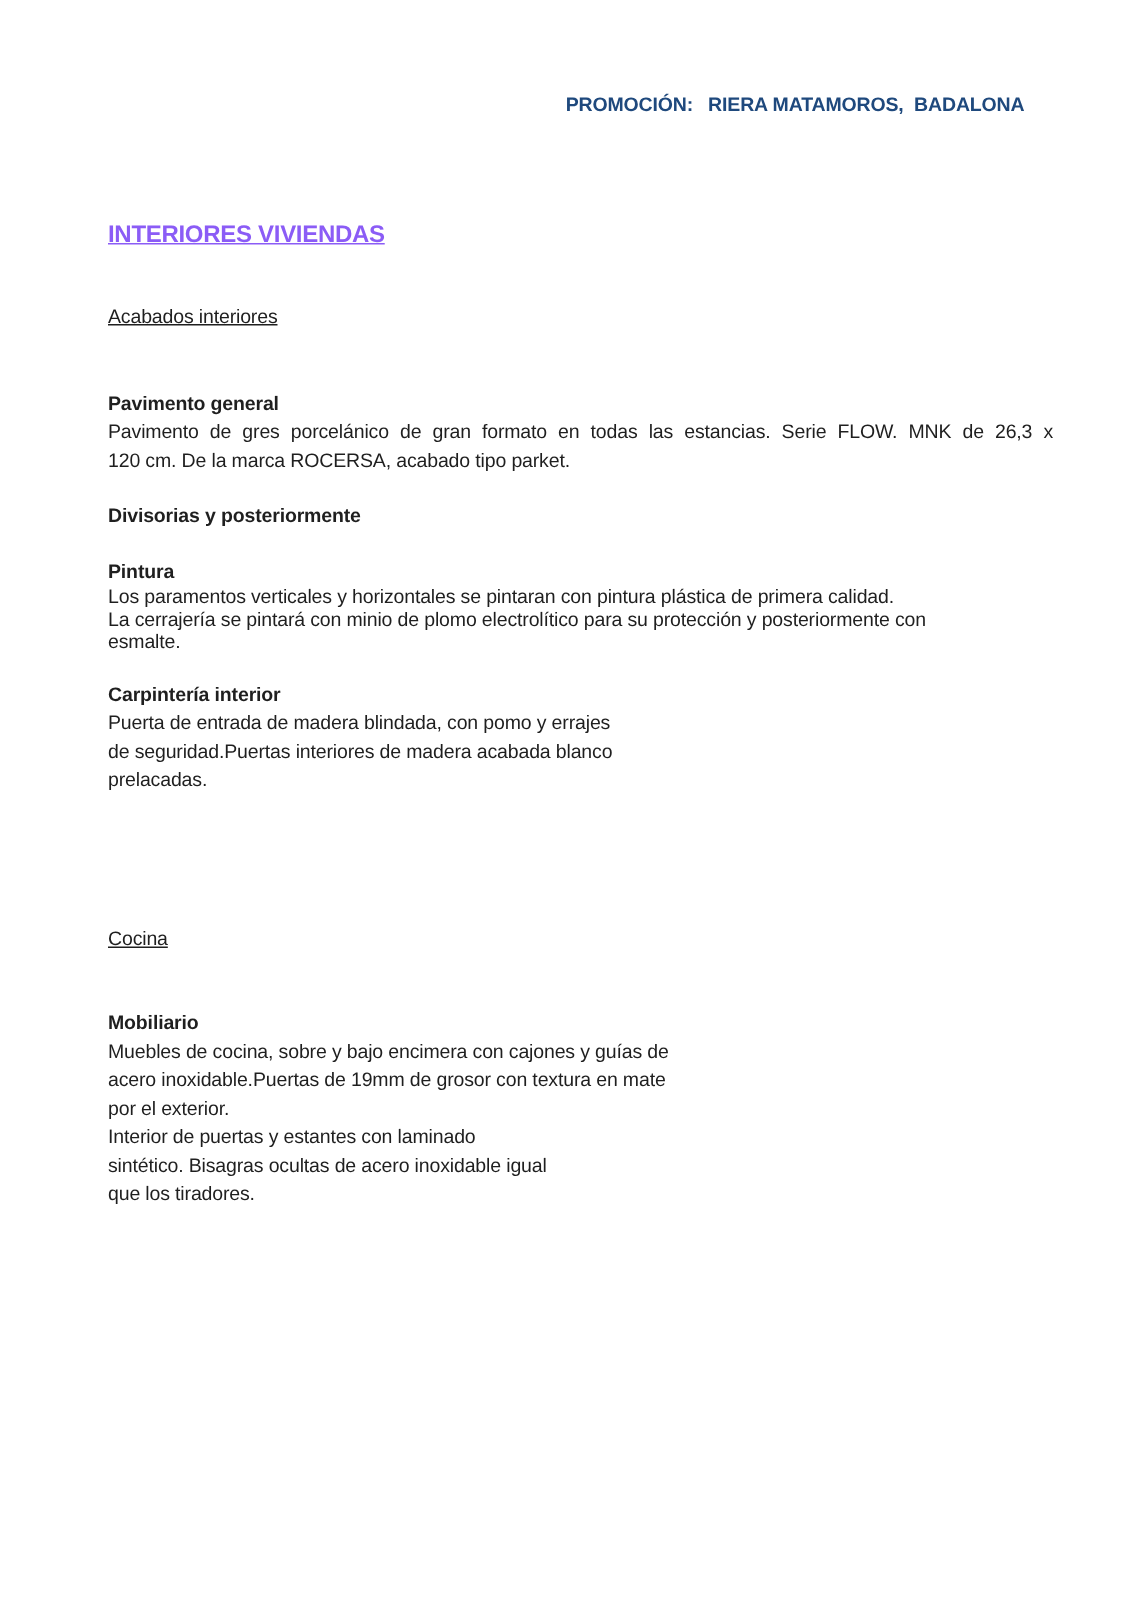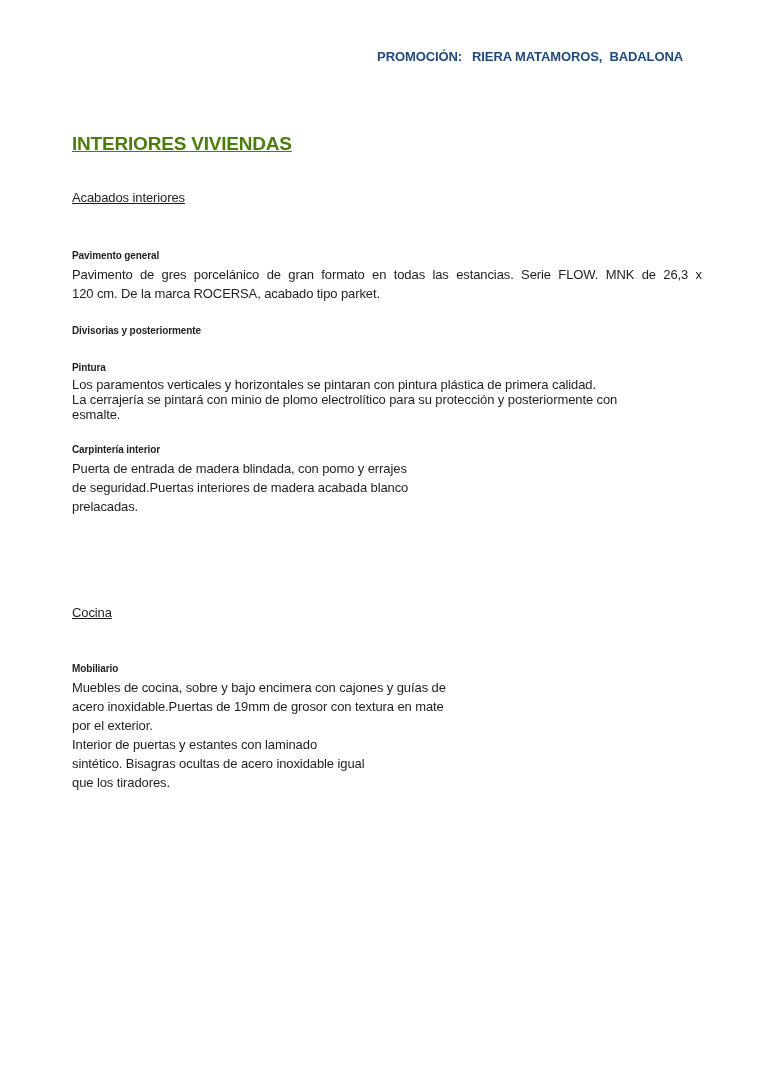--- a/index.html
+++ b/index.html
@@ -6,21 +6,21 @@
     margin: 0;
     padding: 0;
     background: #ffffff;
   }
   .page {
     position: relative;
     width: 763px;
     height: 913px;
     background: #ffffff;
     box-sizing: border-box;
-    padding: 4px 61px 0 72px;
+    padding: 17px 61px 0 72px;
     overflow: hidden;
     font-family: "Liberation Sans", sans-serif;
     font-size: 13px;
     letter-spacing: -0.1px;
     color: #1f1f1f;
   }
   .promo-header {
     margin-top: 43px;
     margin-right: 19px;
     text-align: right;
@@ -28,43 +28,43 @@
     font-weight: bold;
     font-size: 13px;
     line-height: 19px;
   }
   .promo-value {
     white-space: pre;
     margin-left: 10px;
   }
   .doc-title {
     margin: 68px 0 0 0;
-    font-size: 19px;
+    font-size: 16px;
     font-weight: bold;
-    color: #4d7c0f;
+    color: #8b5cf6;
     text-decoration: underline;
     line-height: 19px;
     letter-spacing: -0.2px;
   }
   .subsection {
     margin: 35px 0 0 0;
     font-size: 13px;
     font-weight: normal;
     text-decoration: underline;
     line-height: 19px;
   }
   .subsection.cocina {
     margin-top: 87px;
   }
   .sec {
     margin: 0;
   }
   .sec .sec-heading {
     margin: 0;
-    font-size: 10px;
+    font-size: 13px;
     font-weight: bold;
     line-height: 19px;
     letter-spacing: -0.1px;
   }
   .sec p {
     margin: 0;
     line-height: 19px;
     white-space: pre-line;
   }
   .sec-pavimento   { margin-top: 39px; }

